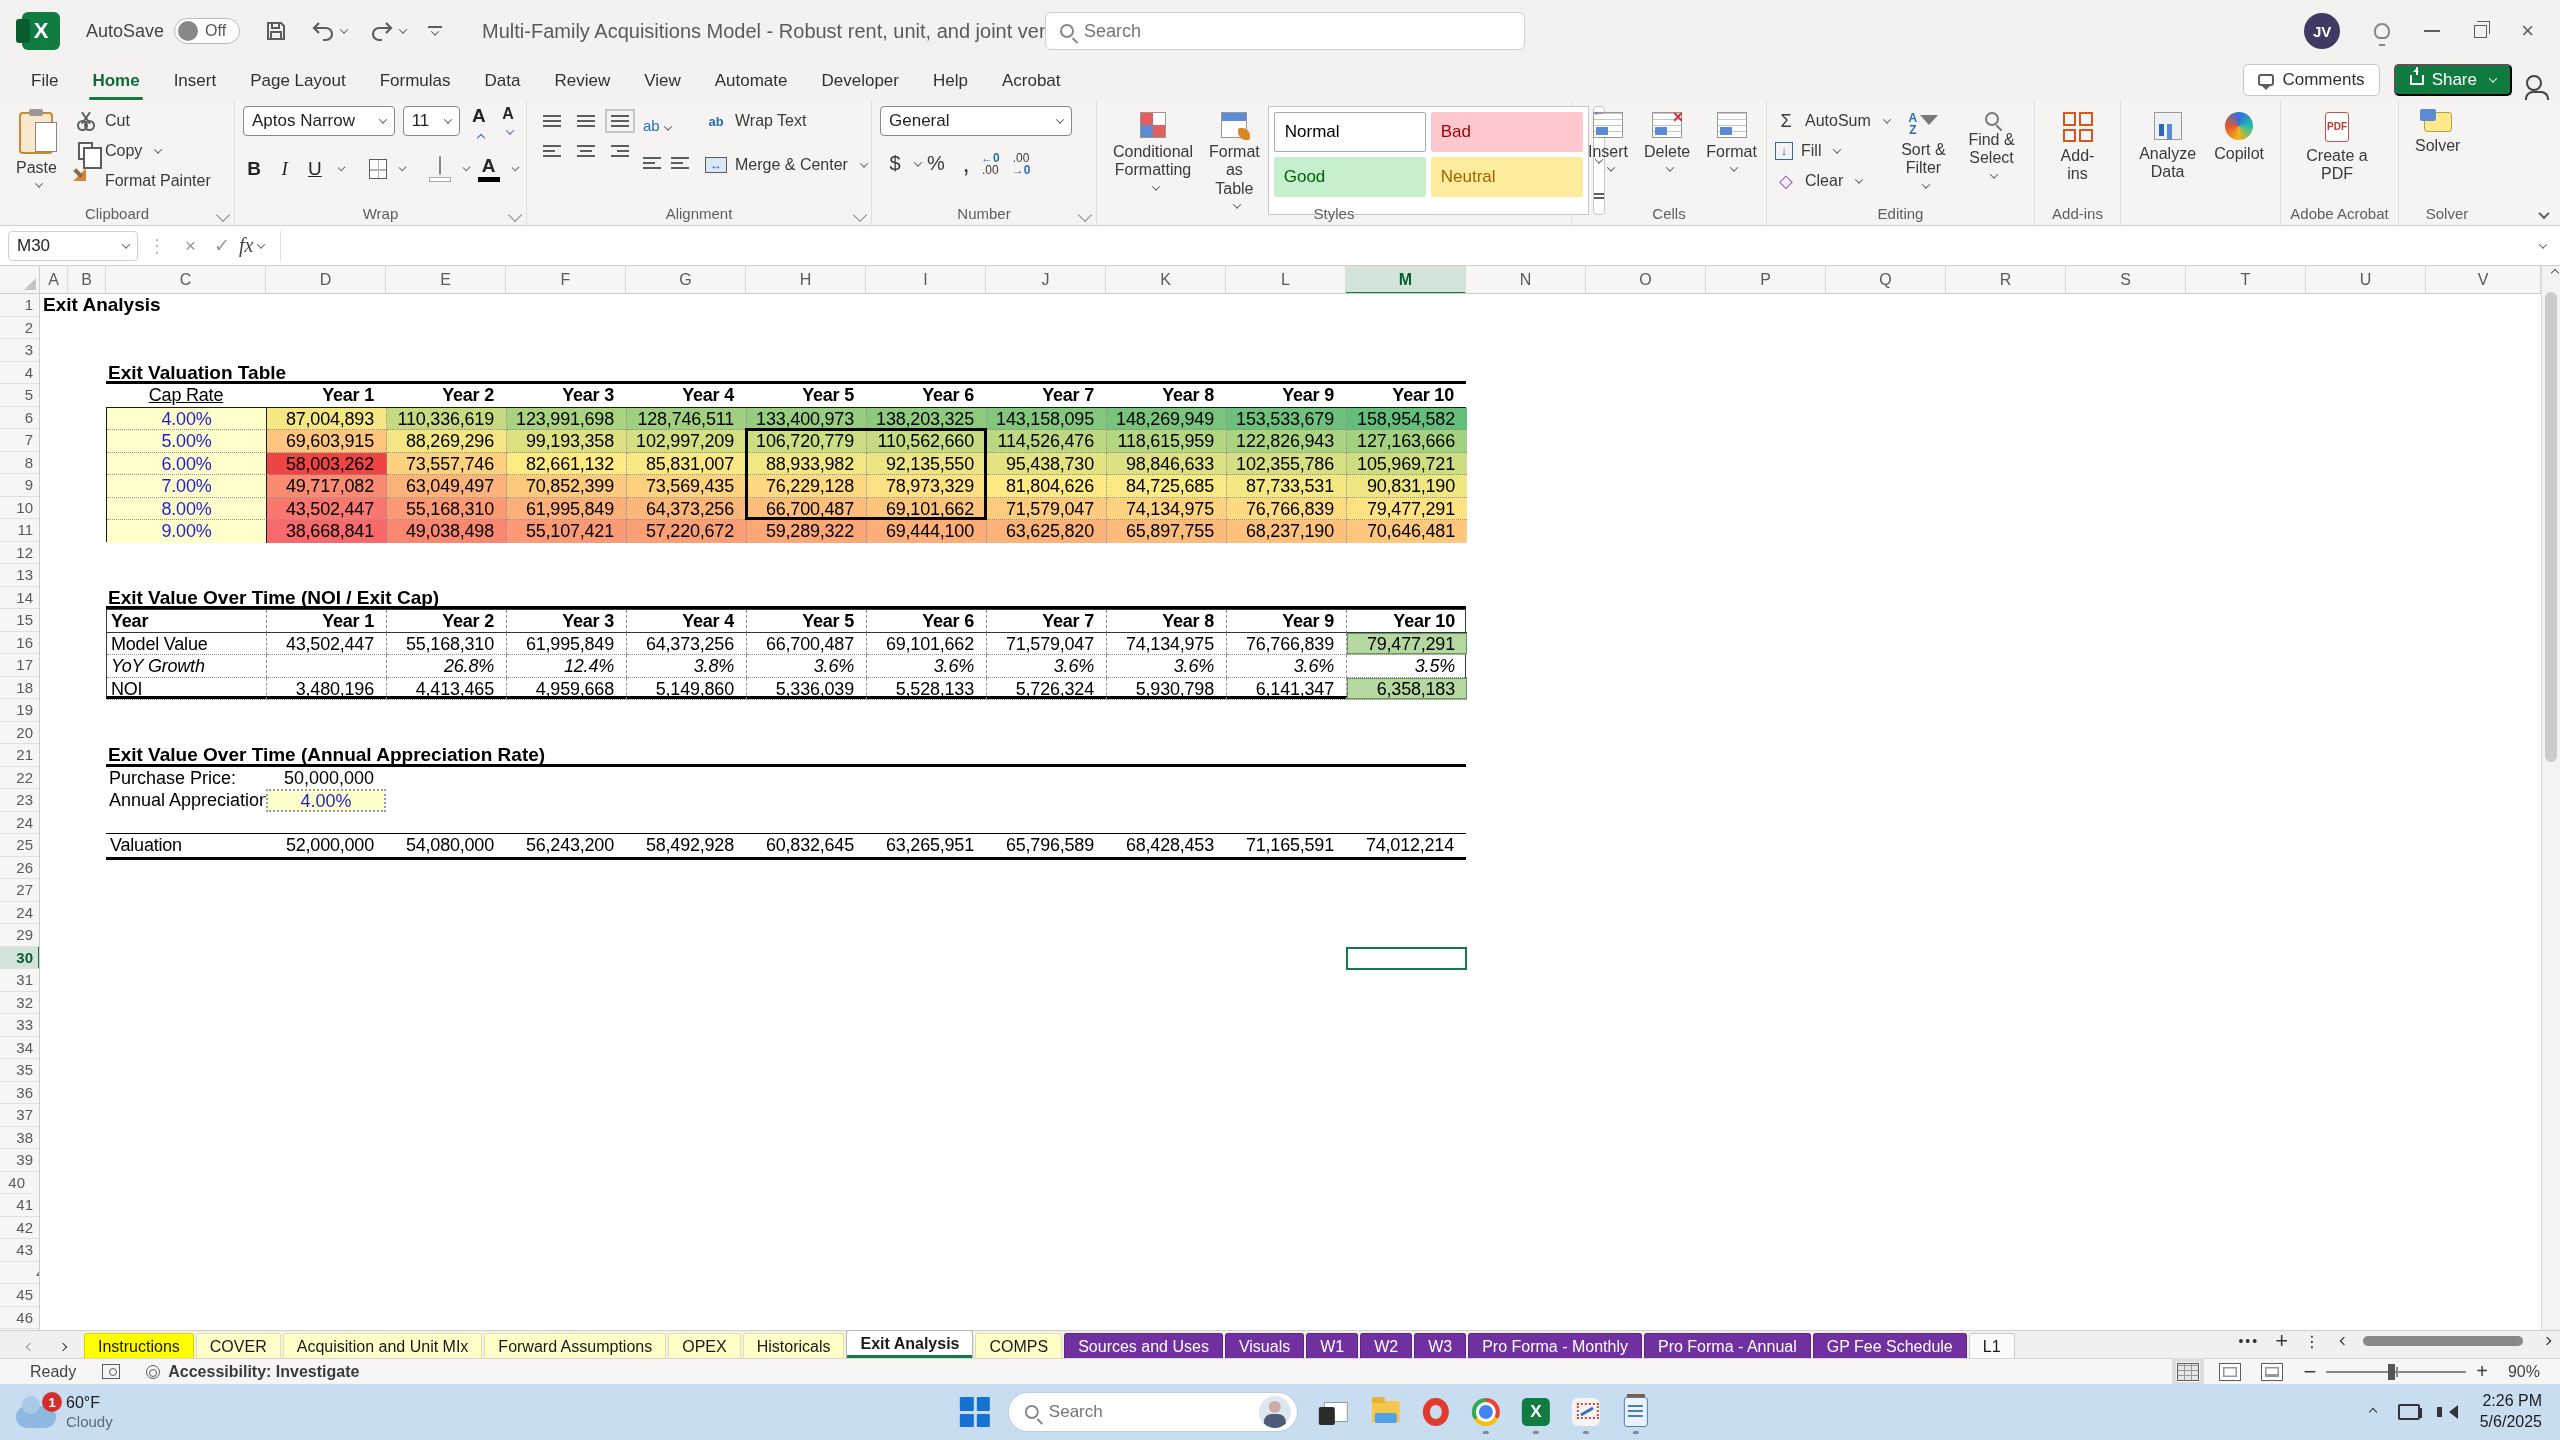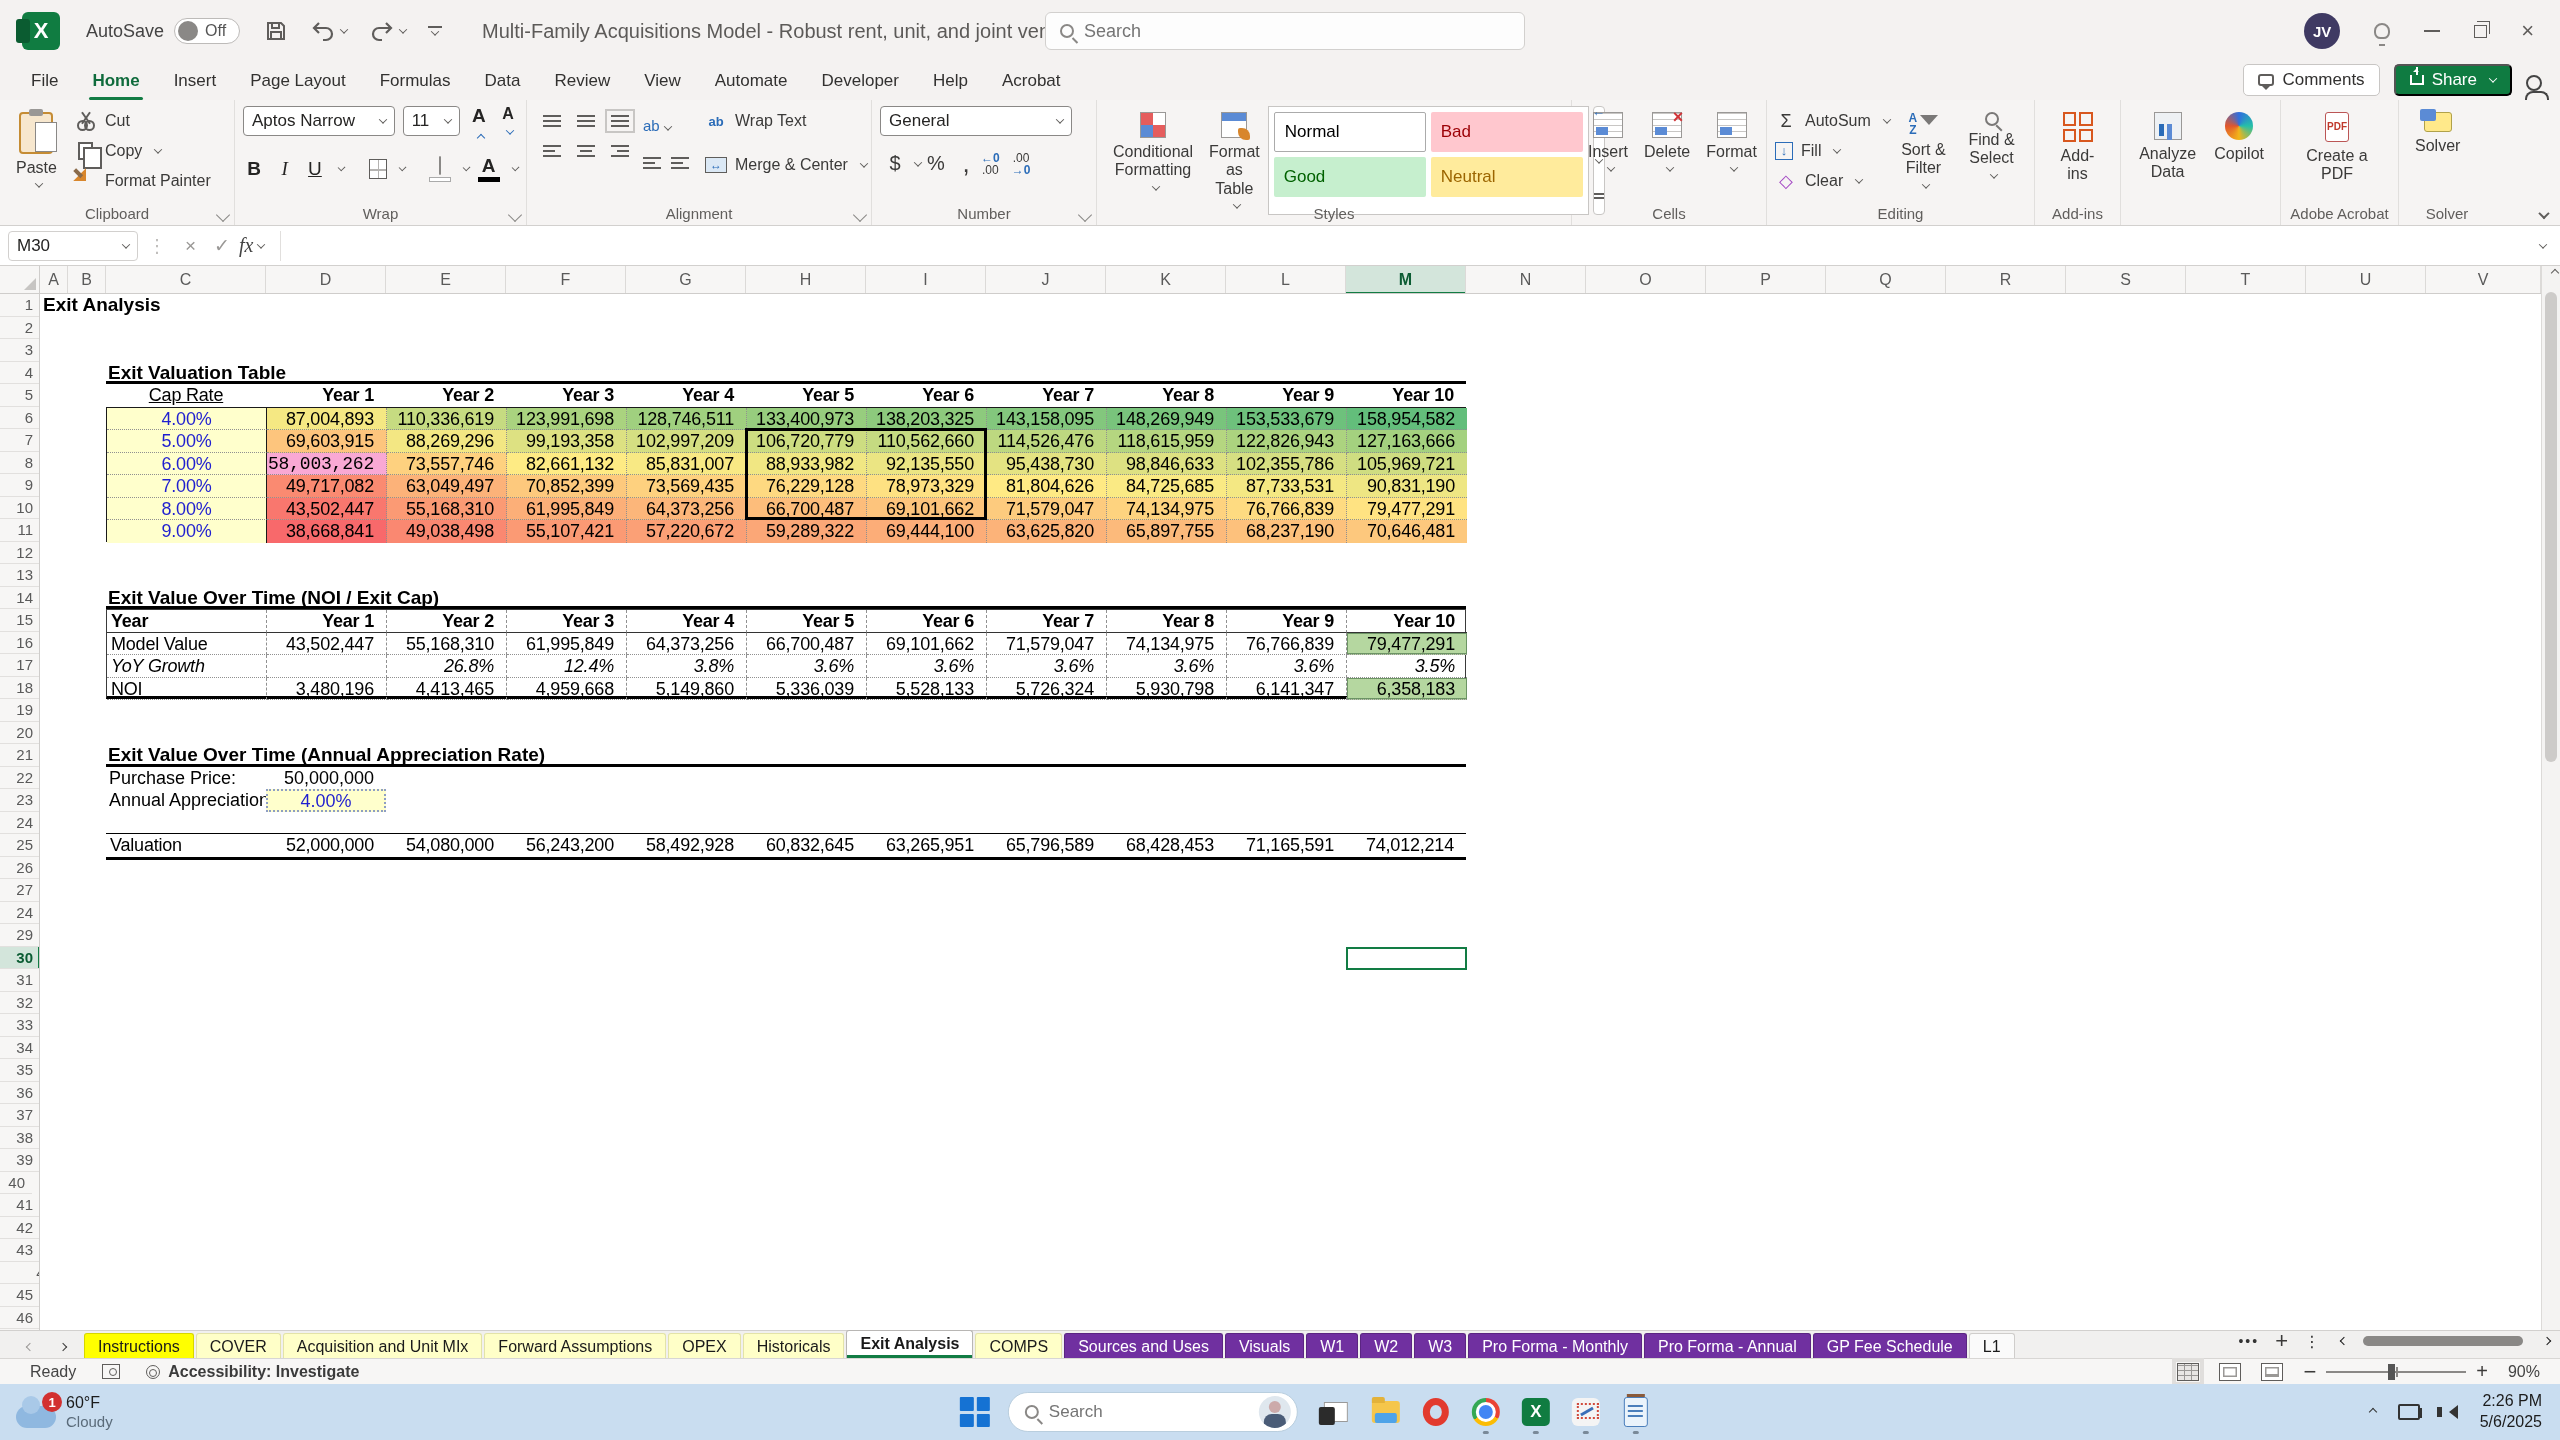--- a/index.html
+++ b/index.html
@@ -760,21 +760,21 @@
           <div class="cell num" style="background: rgb(243, 231, 131);">88,269,296</div>
           <div class="cell num" style="background: rgb(221, 225, 130);">99,193,358</div>
           <div class="cell num" style="background: rgb(213, 223, 130);">102,997,209</div>
           <div class="cell num" style="background: rgb(205, 221, 129);">106,720,779</div>
           <div class="cell num" style="background: rgb(197, 218, 129);">110,562,660</div>
           <div class="cell num" style="background: rgb(189, 216, 128);">114,526,476</div>
           <div class="cell num" style="background: rgb(181, 214, 128);">118,615,959</div>
           <div class="cell num" style="background: rgb(172, 211, 127);">122,826,943</div>
           <div class="cell num lastc" style="background: rgb(164, 209, 127);">127,163,666</div>
           <div class="cell cap">6.00%</div>
-          <div class="cell num" style="background: #f9a8d4; font-family: Liberation Mono, monospace;">58,003,262</div>
+          <div class="cell num" style="background: #ef4444;">58,003,262</div>
           <div class="cell num" style="background: rgb(254, 209, 127);">73,557,746</div>
           <div class="cell num" style="background: rgb(254, 235, 132);">82,661,132</div>
           <div class="cell num" style="background: rgb(248, 233, 132);">85,831,007</div>
           <div class="cell num" style="background: rgb(241, 231, 131);">88,933,982</div>
           <div class="cell num" style="background: rgb(235, 229, 131);">92,135,550</div>
           <div class="cell num" style="background: rgb(228, 227, 130);">95,438,730</div>
           <div class="cell num" style="background: rgb(221, 225, 130);">98,846,633</div>
           <div class="cell num" style="background: rgb(214, 223, 130);">102,355,786</div>
           <div class="cell num lastc" style="background: rgb(207, 221, 129);">105,969,721</div>
           <div class="cell cap">7.00%</div>

